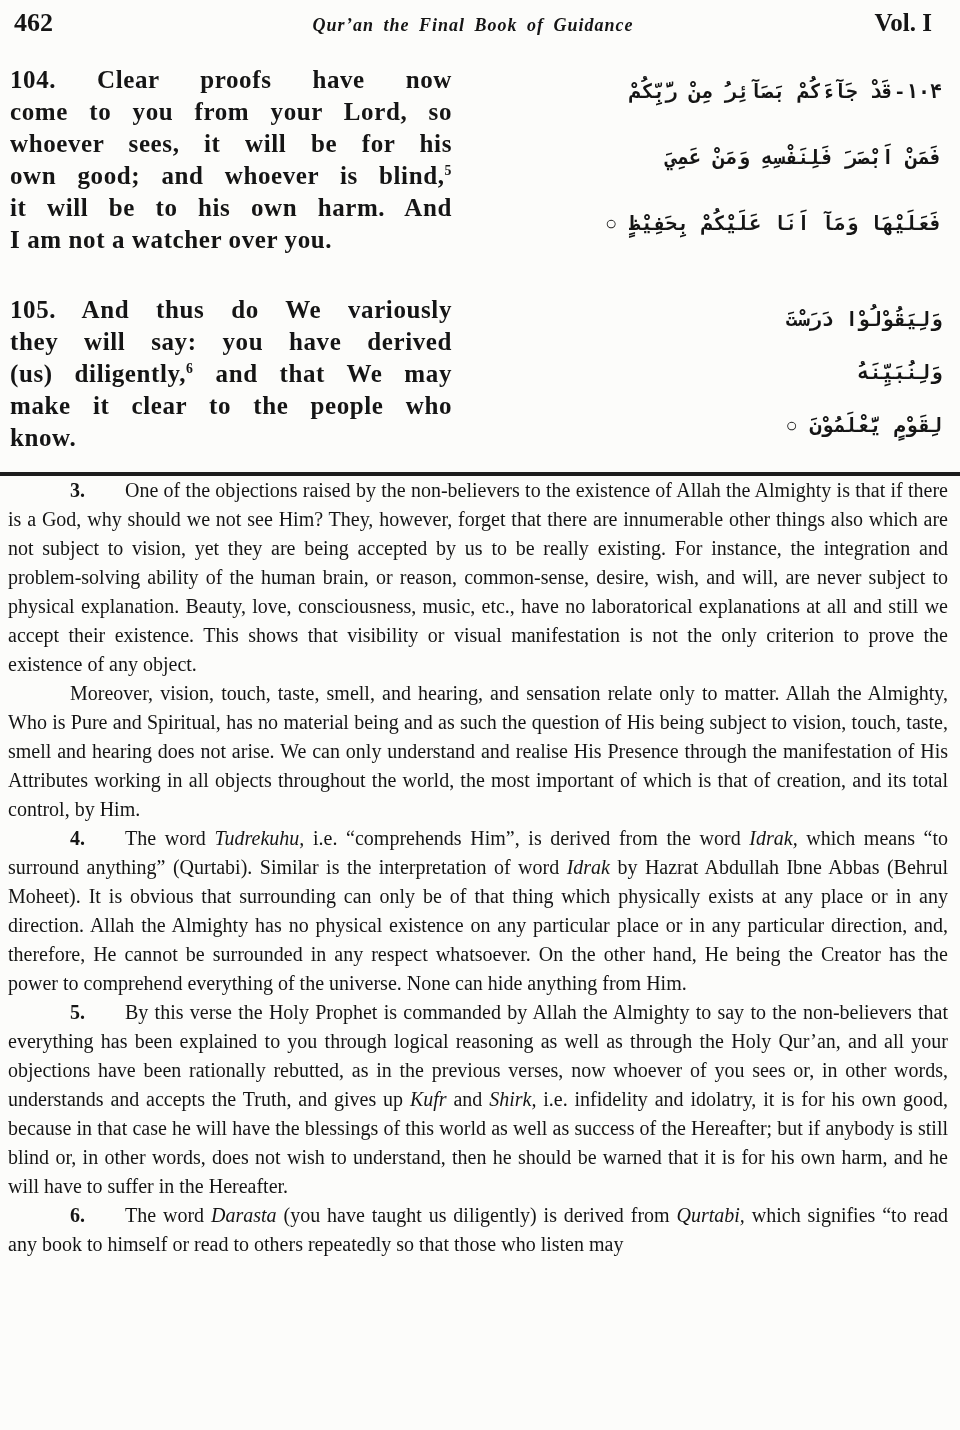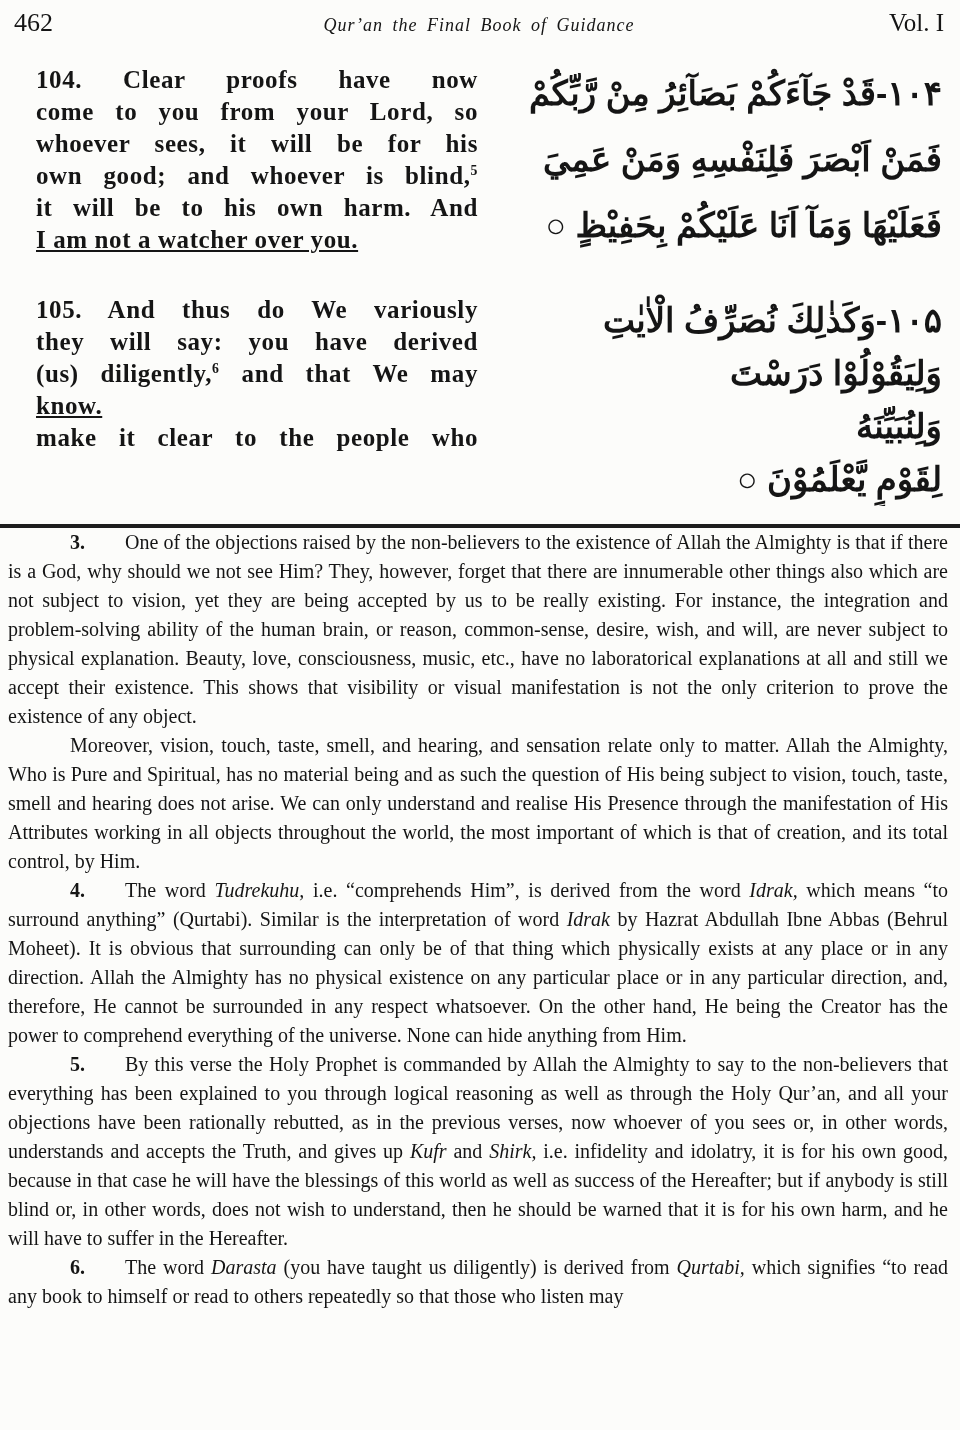--- a/index.html
+++ b/index.html
@@ -12,54 +12,55 @@
     font-family:"Liberation Serif", serif;
     overflow:hidden;
     box-sizing:border-box;
   }
 
   
   .header {
     display:grid;
     grid-template-columns:1fr auto 1fr;
     align-items:baseline;
-    padding:8px 16px 0 14px;
+    padding:8px 28px 0 14px;
+    font-weight:bold;
   }
   .page-number { justify-self:start; font-size:26px; }
   .running-title { justify-self:center; font-style:italic; font-size:18px; letter-spacing:1px; word-spacing:4px; }
   .volume-label { justify-self:end; font-size:25px; }
 
   
-  .verses { padding:26px 12px 0 10px;margin-left:26px; }
+  .verses { padding:26px 12px 0 10px; }
   .verse-row { display:flex; align-items:flex-start; }
   .verse-row + .verse-row { margin-top:36px;justify-content:center; }
   .verse-english {
     width:442px;
     flex:0 0 442px;
     font-weight:bold;
     font-size:25px;
     line-height:32px;
     letter-spacing:0.6px;
   }
   .verse-line { text-align:justify; text-align-last:justify; -moz-text-align-last:justify; }
-  .verse-line.last { text-align-last:left;text-decoration:underline; -moz-text-align-last:left; }
+  .verse-line.last { text-align-last:left; -moz-text-align-last:left; }
   .verse-english sup { font-size:0.55em; line-height:0; }
   .verse-arabic {
     flex:1 1 auto;
     direction:rtl;
     text-align:right;
     padding-right:6px;
     padding-left:4px;
     overflow:hidden;
   }
   .arabic-line {
-    font-family:Liberation Sans, sans-serif;
+    font-family:Liberation Mono, monospace;
     font-weight:bold;
     white-space:nowrap;
-    font-size:34px;
+    font-size:20px;
   }
   .v104 .arabic-line { line-height:66px; }
   .v105 .arabic-line { line-height:53px; }
   .v104 .verse-arabic { margin-top:-4px; }
 
   
   .divider {
     border:none;
     border-top:4px solid #1d1d1d;
     margin:18px 0 0 0;
@@ -102,25 +103,24 @@
           <div class="arabic-line">۱۰۴-قَدْ جَآءَكُمْ بَصَآئِرُ مِنْ رَّبِّكُمْ</div>
           <div class="arabic-line">فَمَنْ اَبْصَرَ فَلِنَفْسِهِ وَمَنْ عَمِيَ</div>
           <div class="arabic-line">فَعَلَيْهَا وَمَآ اَنَا عَلَيْكُمْ بِحَفِيْظٍ ○</div>
         </div>
       </div>
       <div class="verse-row v105">
         <div class="verse-english">
           <div class="verse-line"><span>105. And thus do We variously</span></div>
           <div class="verse-line"><span>they will say: you have derived</span></div>
           <div class="verse-line"><span>(us) diligently,</span><sup>6</sup><span> and that We may</span></div>
+          <div class="verse-line"><span>make it clear to the people who</span></div>
           <div class="verse-line last"><span>know.</span></div>
-          <div class="verse-line"><span>make it clear to the people who</span></div>
         </div>
         <div class="verse-arabic" dir="rtl">
-          <div class="arabic-line">۱۰۵-وَكَذٰلِكَ نُصَرِّفُ الْاٰيٰتِ</div>
           <div class="arabic-line">وَلِيَقُوْلُوْا دَرَسْتَ</div>
           <div class="arabic-line">وَلِنُبَيِّنَهُ</div>
           <div class="arabic-line">لِقَوْمٍ يَّعْلَمُوْنَ ○</div>
         </div>
       </div>
     </div>
 
   <hr class="divider">
 
   <div class="footnotes">

